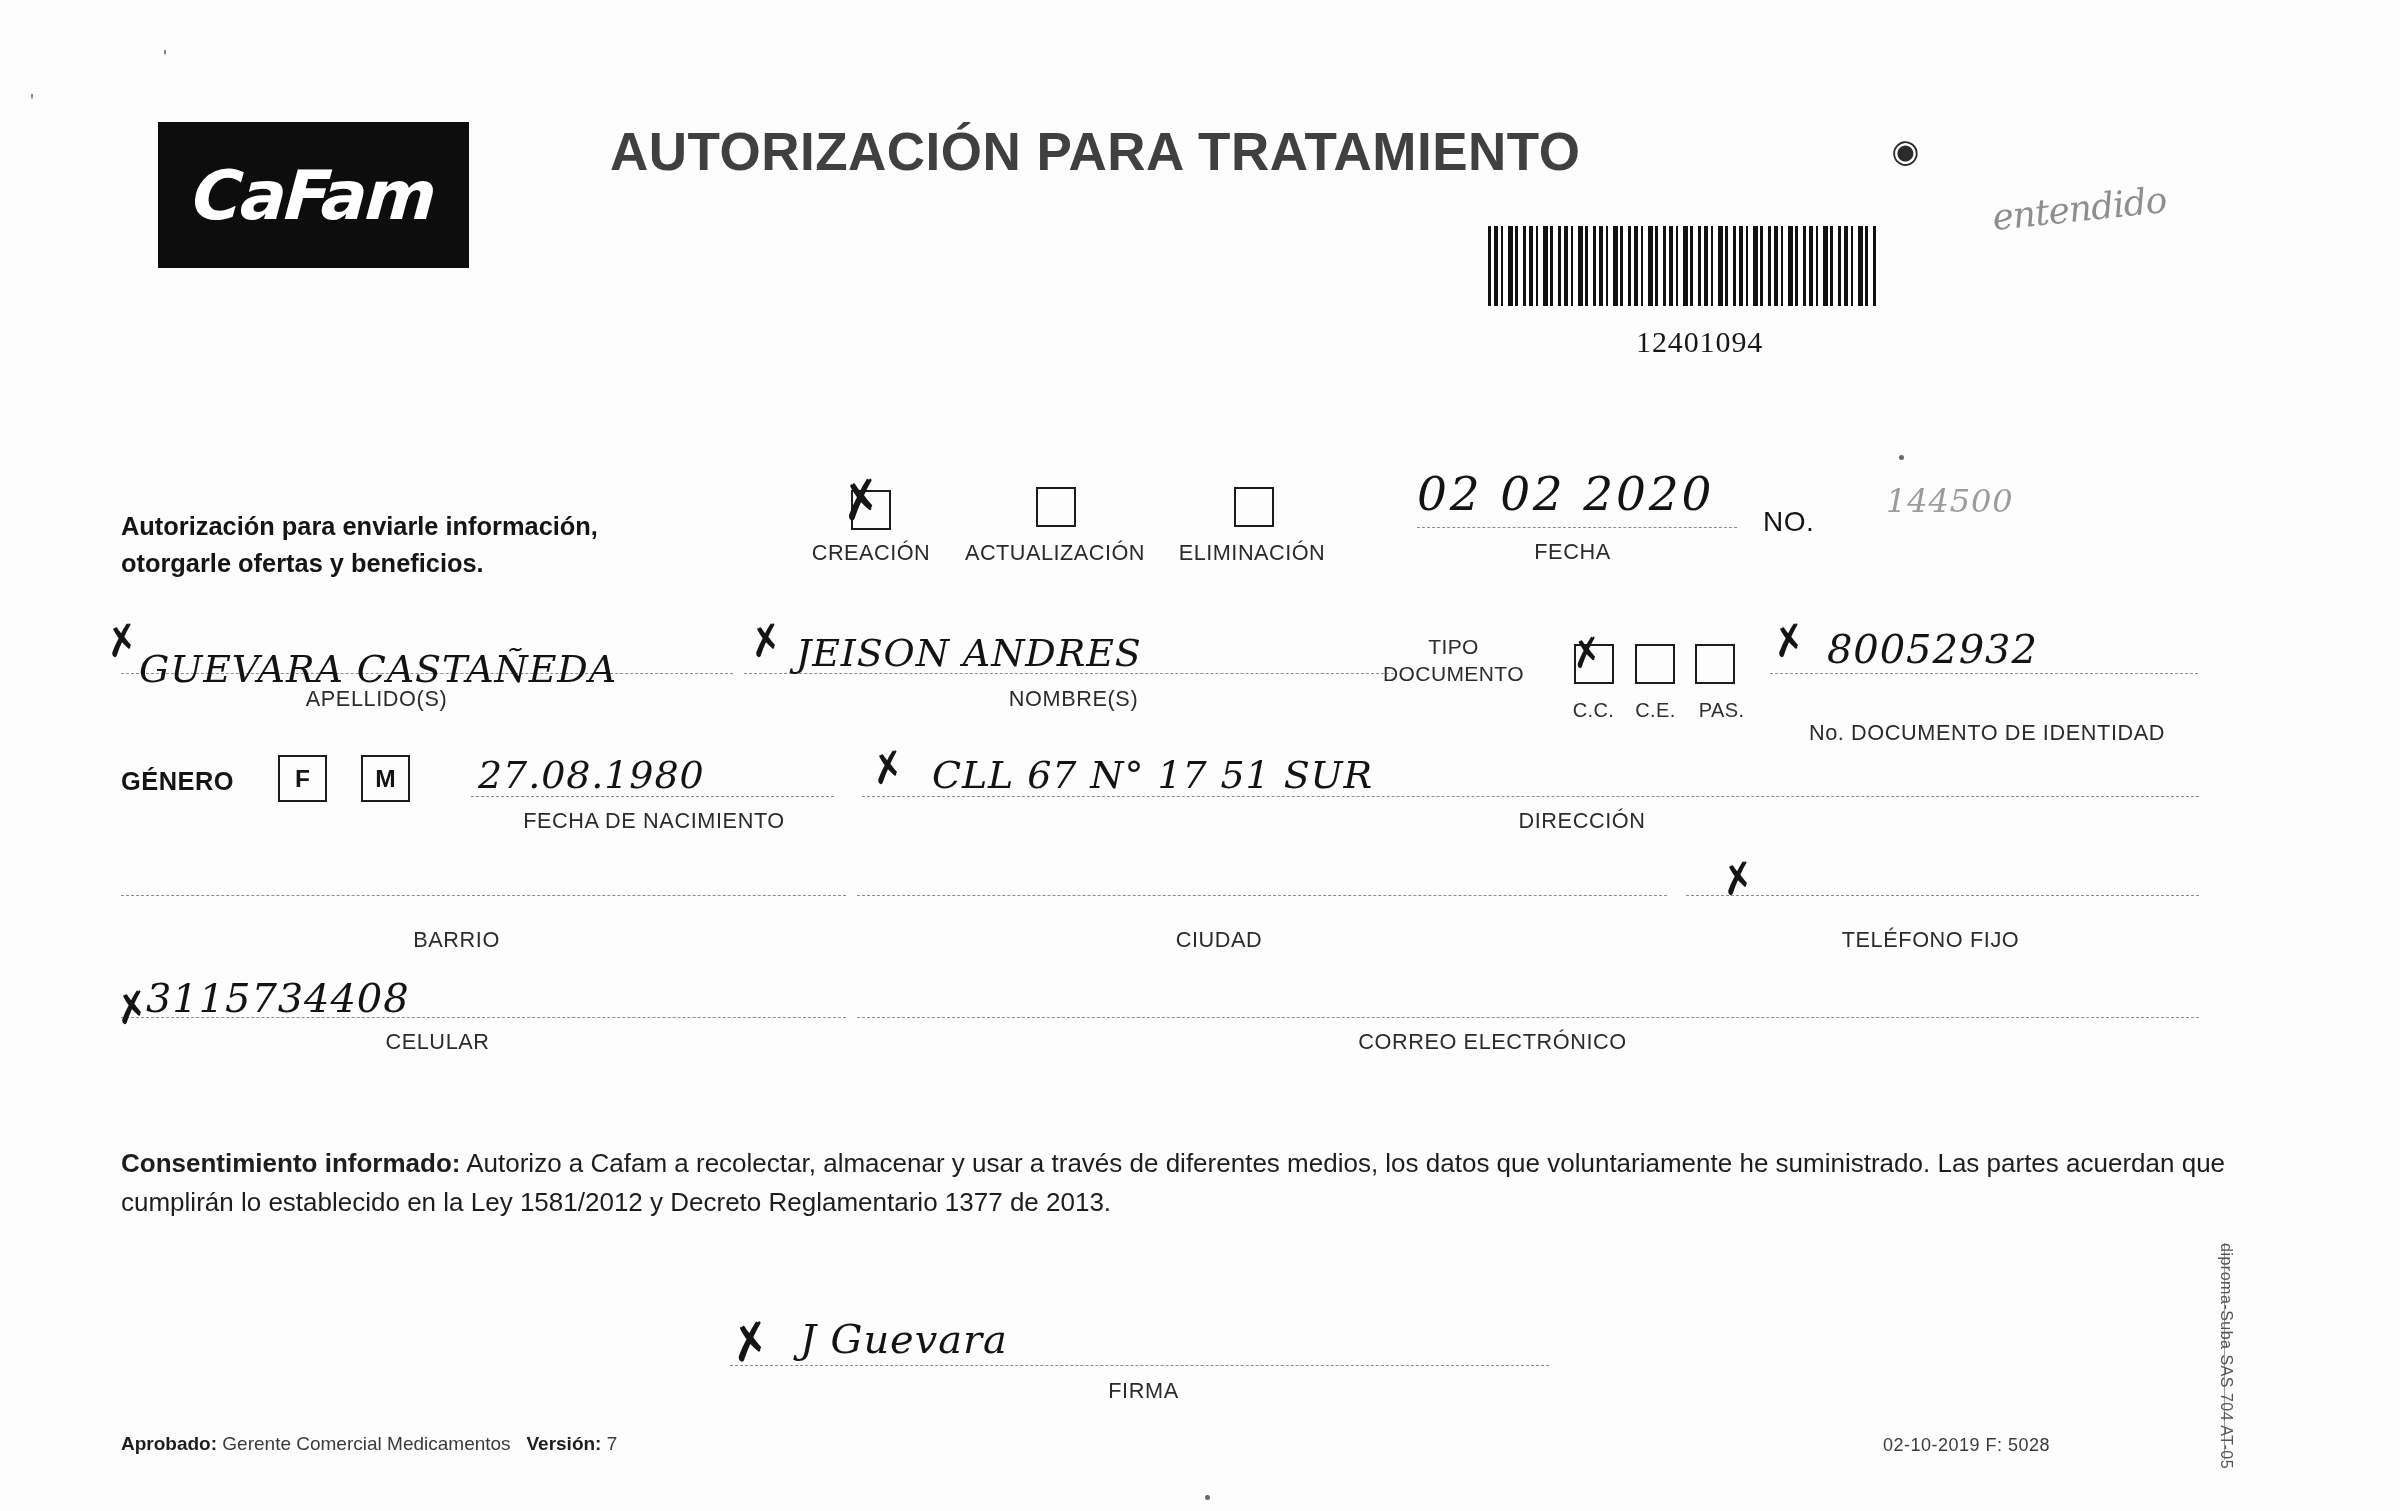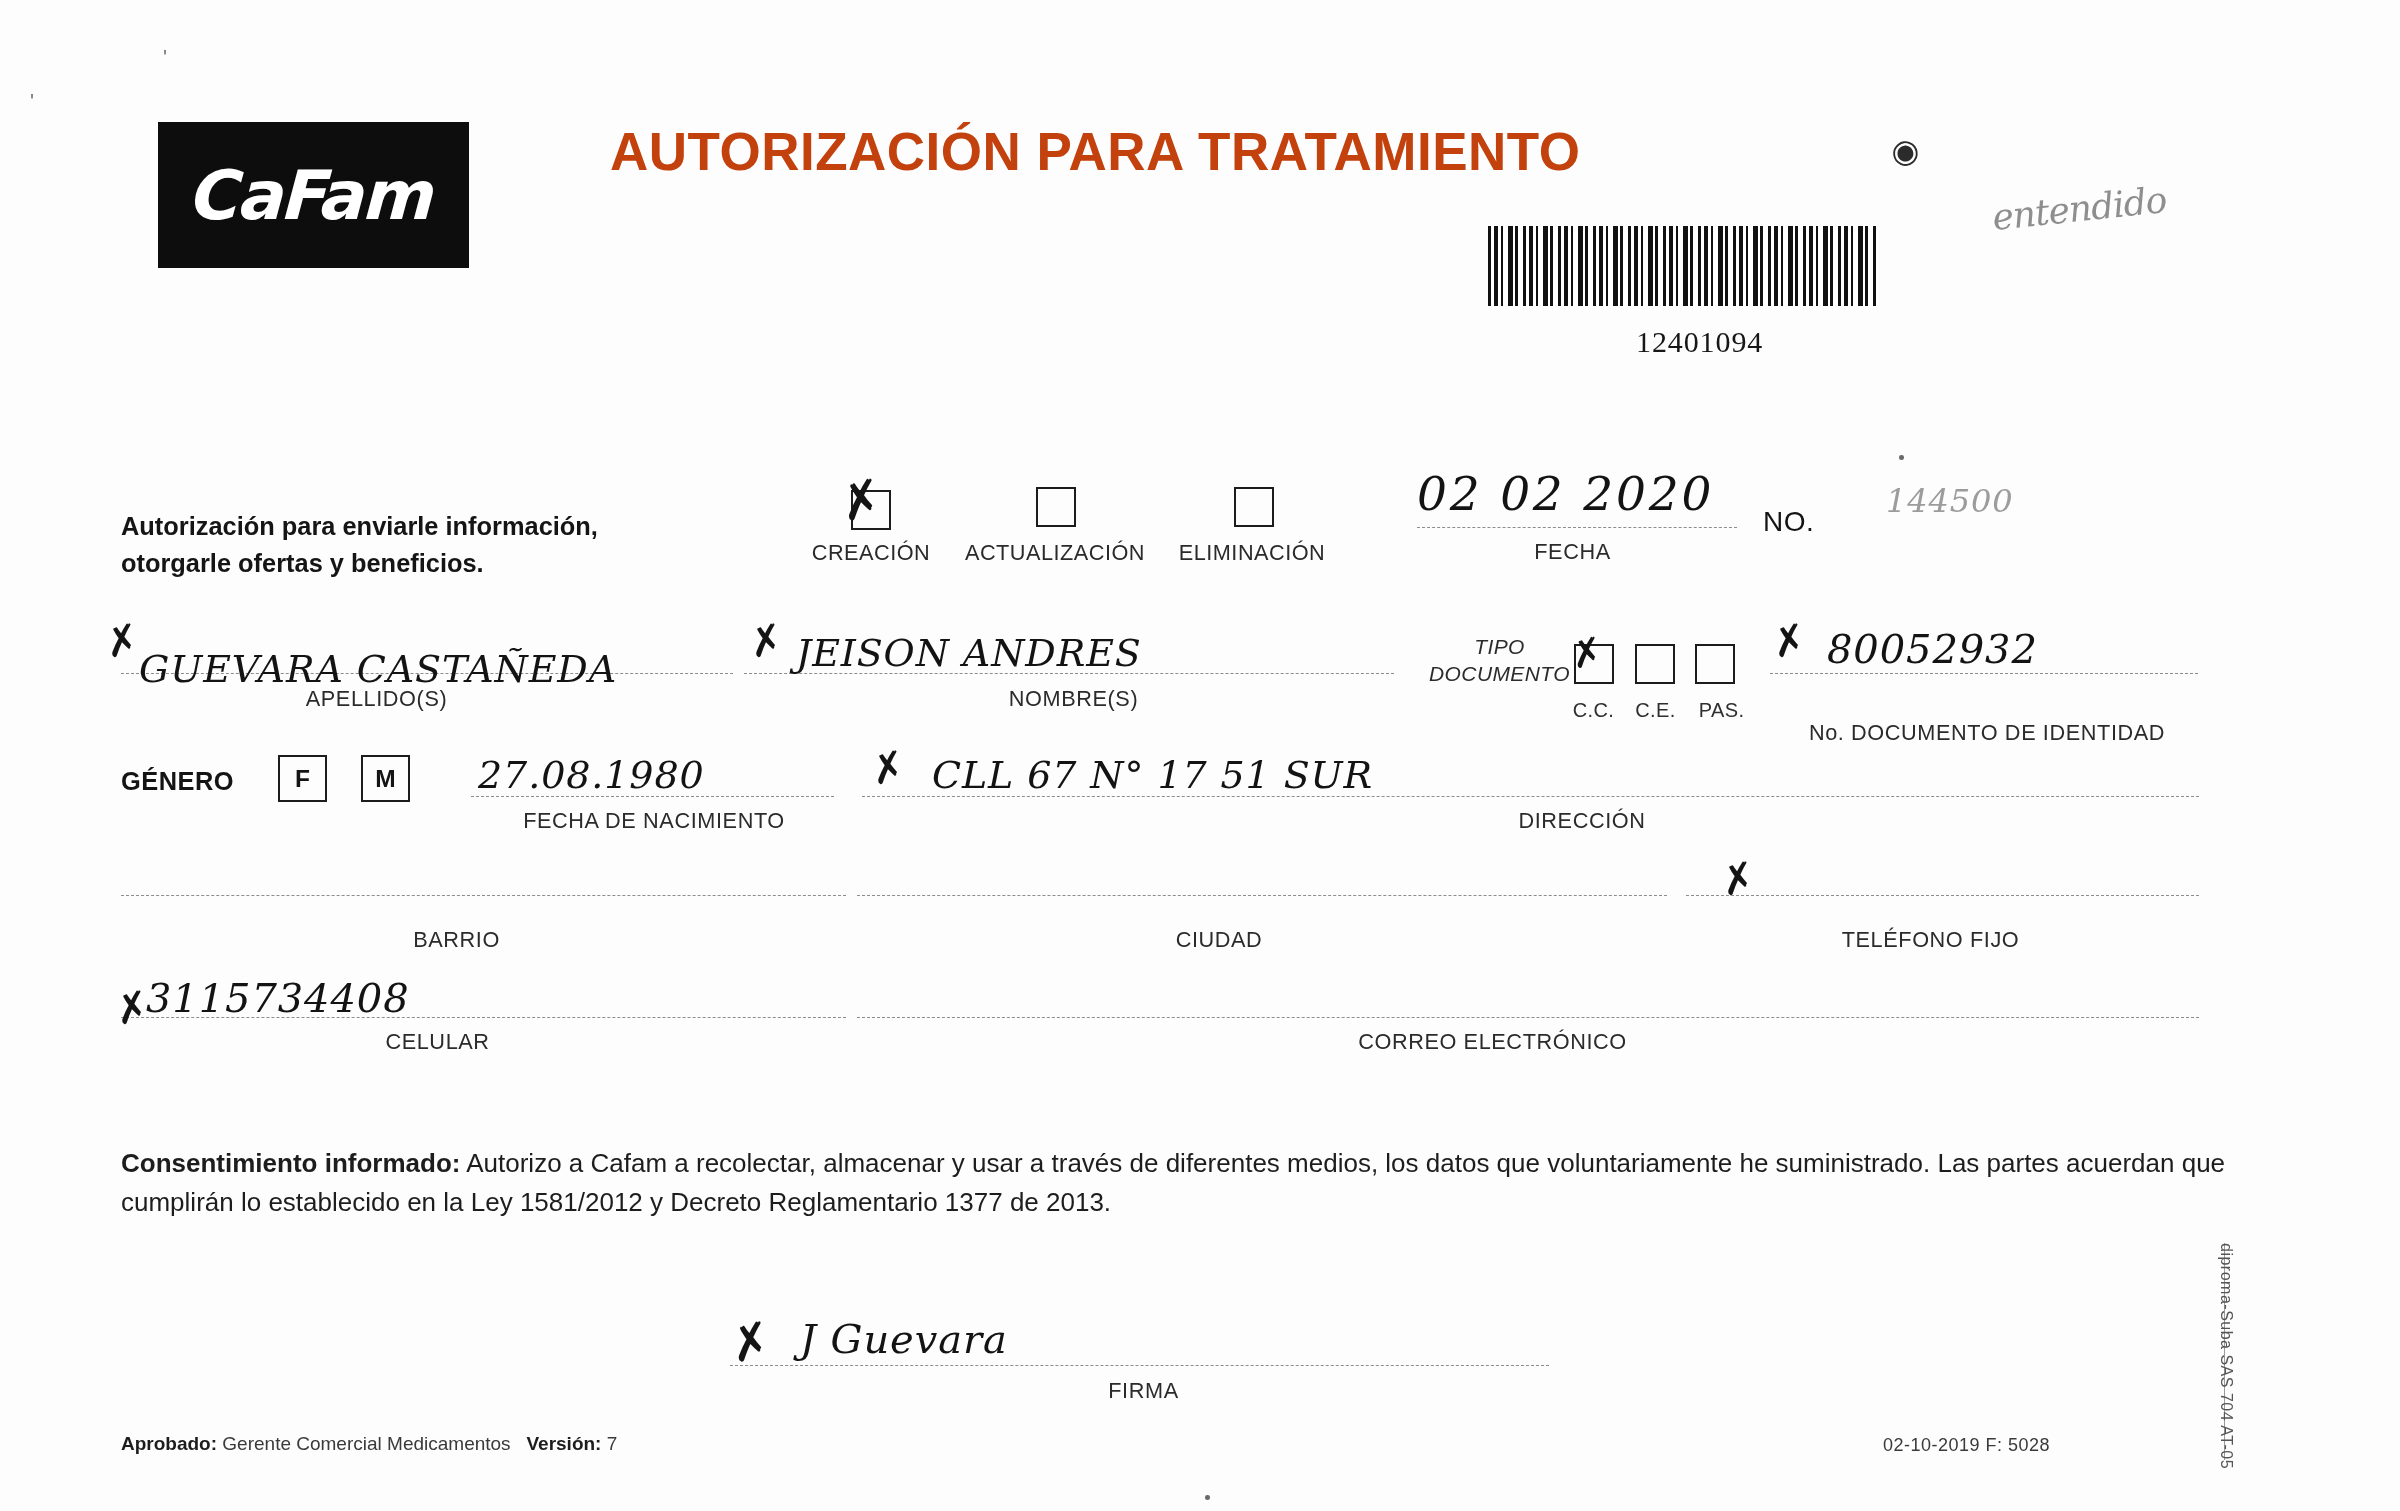--- a/index.html
+++ b/index.html
@@ -39,21 +39,21 @@
     letter-spacing: -1.9px;
     transform: skewX(-4deg);
   }
   .title {
     position: absolute;
     left: 610px;
     top: 121px;
     font-size: 53px;
     font-weight: bold;
     letter-spacing: 0.5px;
-    color: #c2410c;
+    color: #404040;
   }
   .subtitle {
     position: absolute;
     left: 612px;
     top: 195px;
     font-size: 23.5px;
     font-weight: bold;
     letter-spacing: 0.3px;
     color: #1f1f1f;
   }
@@ -289,21 +289,21 @@
   <div class="dline" style="left:121px; top:673px; width:612px;"></div>
   <div class="hx" style="left:105px; top:617px;">✗</div>
   <div class="hand" style="left:139px; top:631px; font-size:38px;margin-top:16px;">GUEVARA   CASTAÑEDA</div>
   <div class="fld-caption" style="left:273px; top:686px; width:207px;">APELLIDO(S)</div>
 
   <div class="dline" style="left:744px; top:673px; width:650px;"></div>
   <div class="hx" style="left:749px; top:617px;">✗</div>
   <div class="hand" style="left:796px; top:631px; font-size:38px;">JEISON   ANDRES</div>
   <div class="fld-caption" style="left:970px; top:686px; width:207px;">NOMBRE(S)</div>
 
-  <div class="doc-type-lbl" style="left:1415px; top:633px; width:169px;font-style:italic;">
+  <div class="doc-type-lbl" style="left:1369px; top:633px; width:169px;">
     <div>TIPO</div>
     <div>DOCUMENTO</div>
   </div>
 
   <div class="checkbox" style="left:1574px; top:644px;"></div>
   <div class="hx" style="left:1571px; top:631px; font-size:38px;">✗</div>
   <div class="checkbox" style="left:1635px; top:644px;"></div>
   <div class="checkbox" style="left:1695px; top:644px;"></div>
 
   <div class="small-caption" style="left:1554px; top:699px; width:79px;">C.C.</div>

